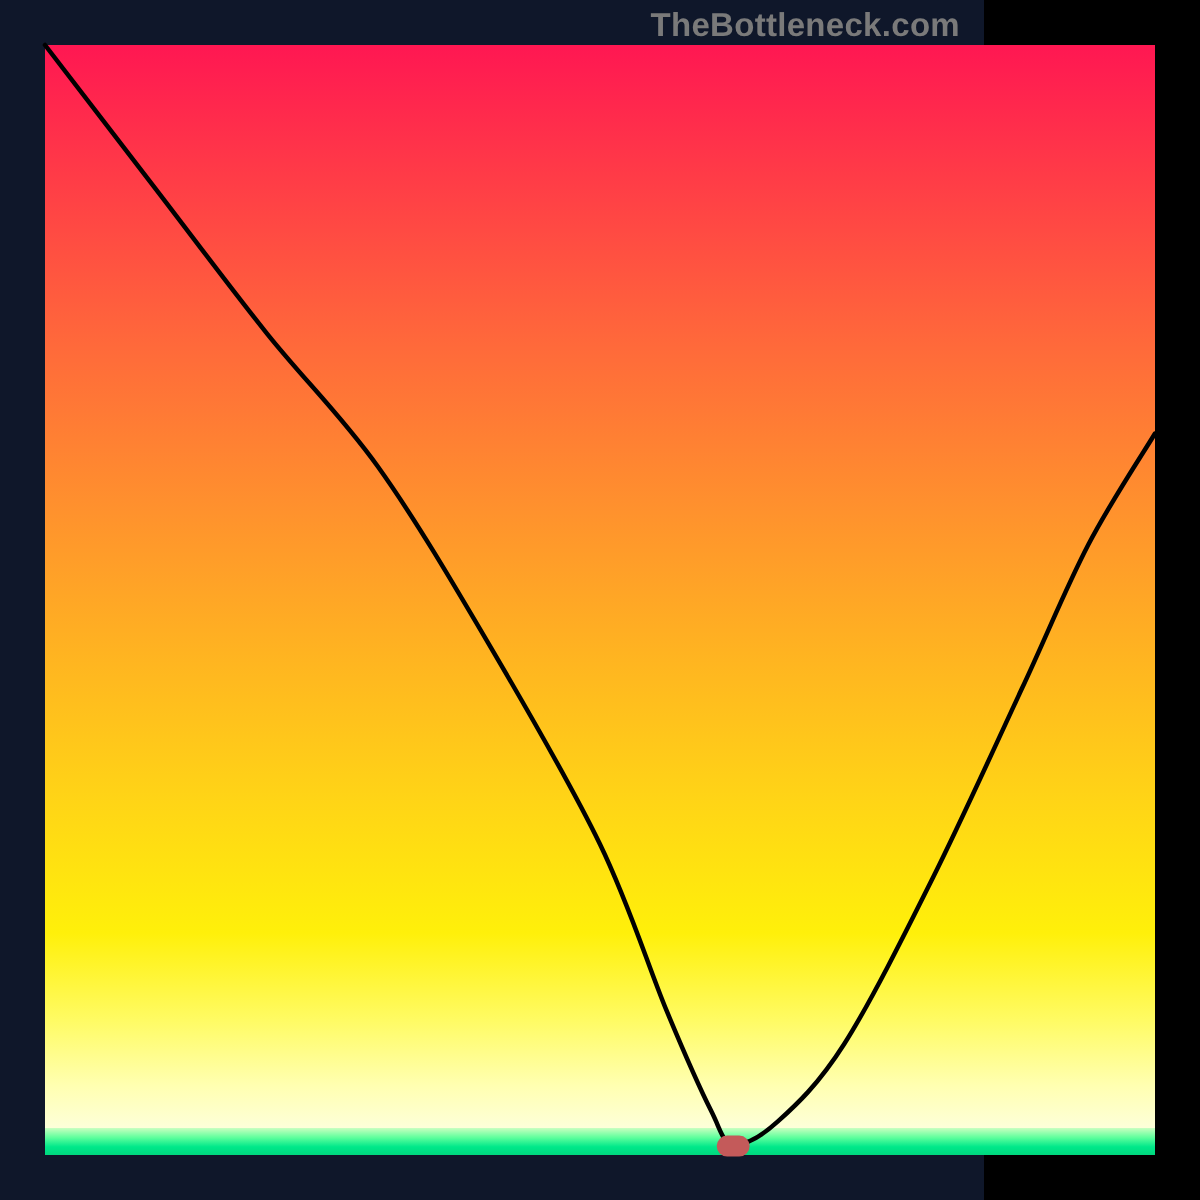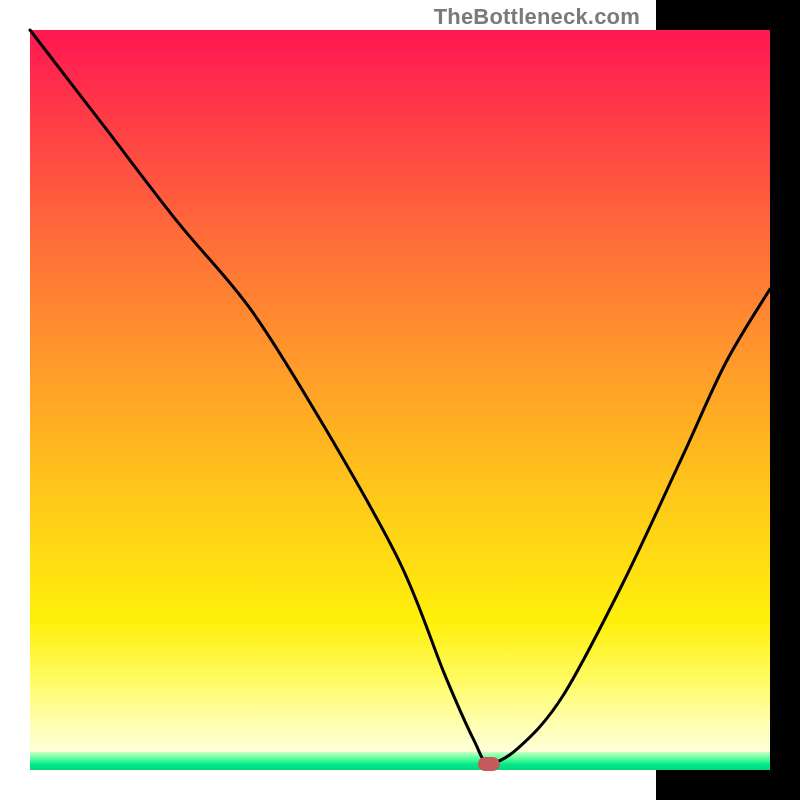--- a/index.html
+++ b/index.html
@@ -8,21 +8,21 @@
     width: 800px;
     height: 800px;
     background: #000;
     overflow: hidden;
     font-family: Arial, Helvetica, sans-serif;
   }
   .frame {
     position: relative;
     width: 656px;
     height: 800px;
-    background: #ffffff;
+    background: #0f172a;
   }
   .watermark {
     position: absolute;
     top: 4px;
     right: 16px;
     color: #7a7a7a;
     font-size: 22px;
     font-weight: 600;
     letter-spacing: 0.2px;
     user-select: none;

